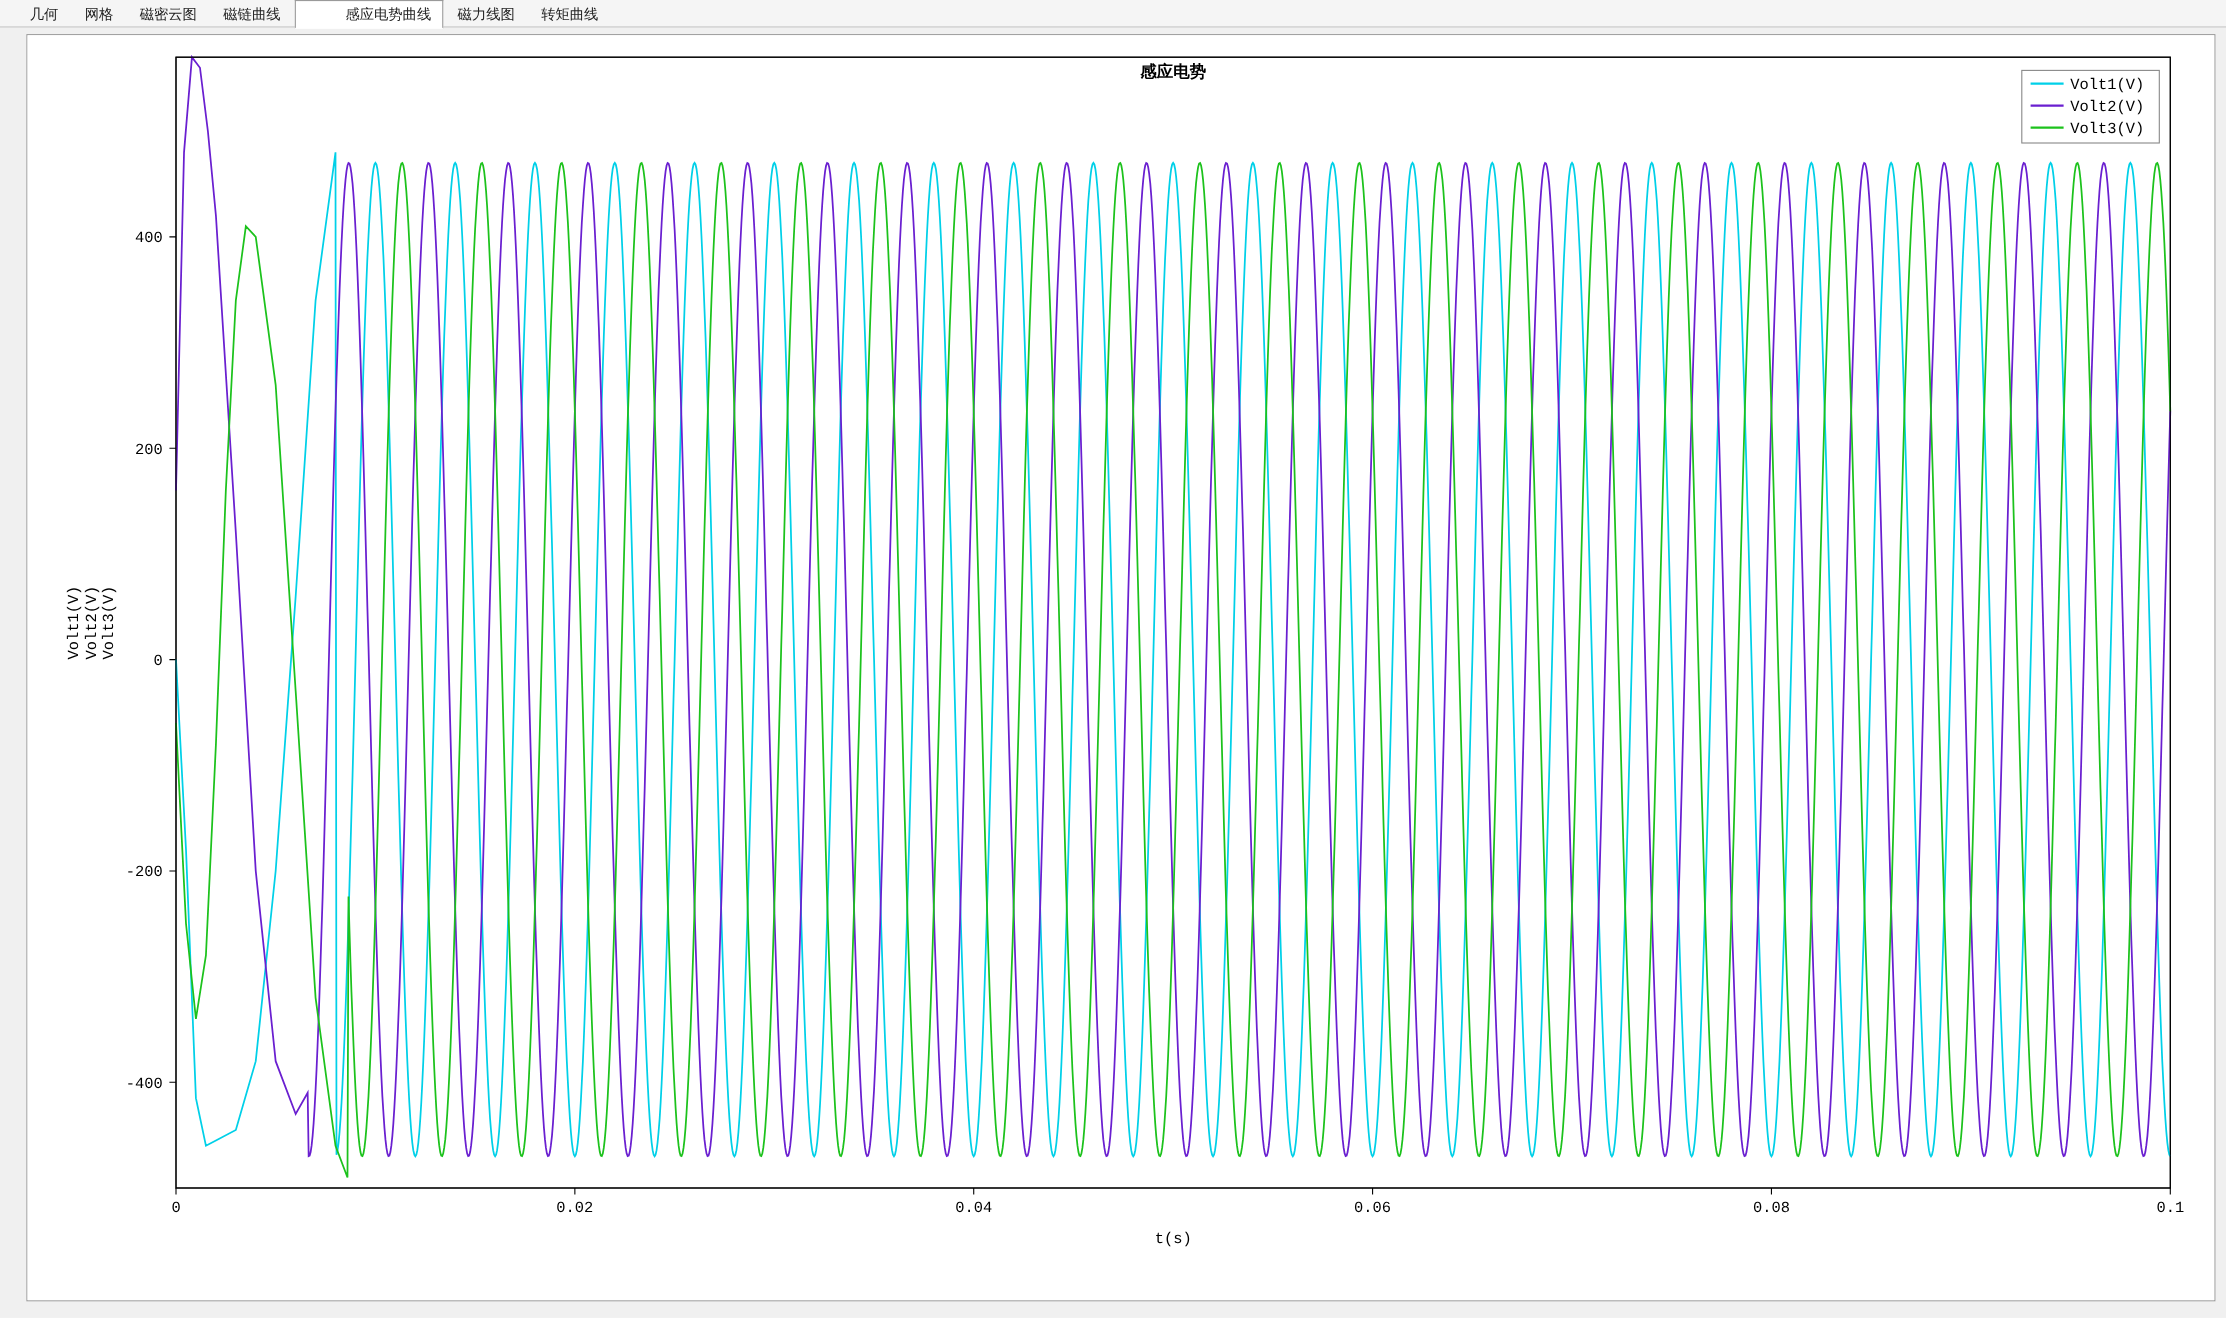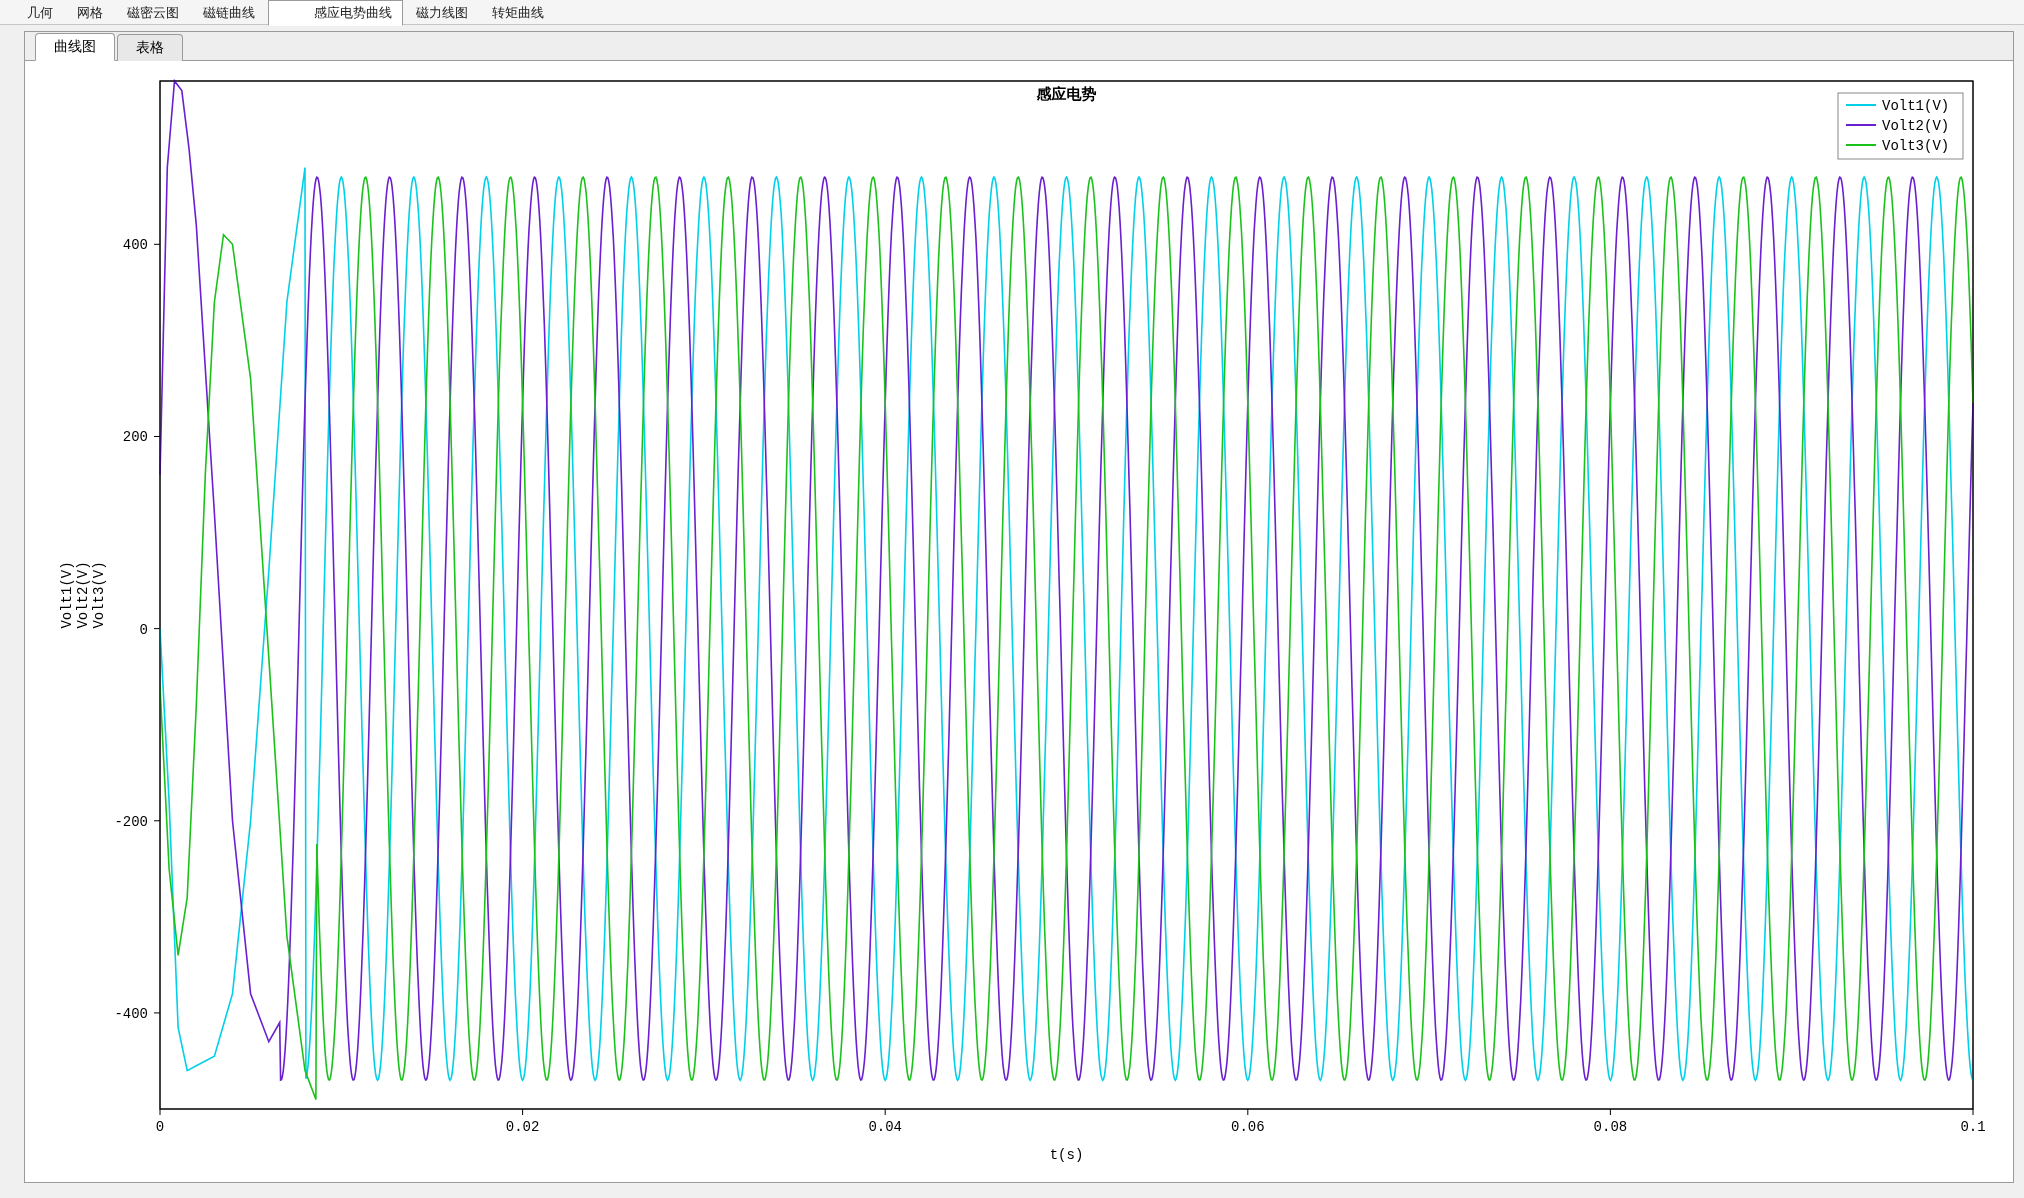--- a/index.html
+++ b/index.html
@@ -24,24 +24,20 @@
 <div class="toptabs" id="toptabs">
     <div class="toptab">几何</div>
     <div class="toptab">网格</div>
     <div class="toptab">磁密云图</div>
     <div class="toptab">磁链曲线</div>
     <div class="toptab active">感应电势曲线</div>
     <div class="toptab">磁力线图</div>
     <div class="toptab">转矩曲线</div>
   </div>
 <div class="panel">
-  <div class="subtabs" id="subtabs">
-      <div class="subtab active">曲线图</div>
-      <div class="subtab">表格</div>
-    </div>
   <div class="chartwrap">
     <svg id="chart" width="1978" height="1110">
         <rect x="135" y="20" width="1813" height="1028" fill="#fff" stroke="#000" stroke-width="1"></rect>
         <g class="axis">
           <line x1="135" y1="1048" x2="135" y2="1054" stroke="#000"></line>
           <text x="135" y="1070" text-anchor="middle">0</text>
           <line x1="497.59999999999997" y1="1048" x2="497.59999999999997" y2="1054" stroke="#000"></line>
           <text x="497.59999999999997" y="1070" text-anchor="middle">0.02</text>
           <line x1="860.1999999999999" y1="1048" x2="860.1999999999999" y2="1054" stroke="#000"></line>
           <text x="860.1999999999999" y="1070" text-anchor="middle">0.04</text>

